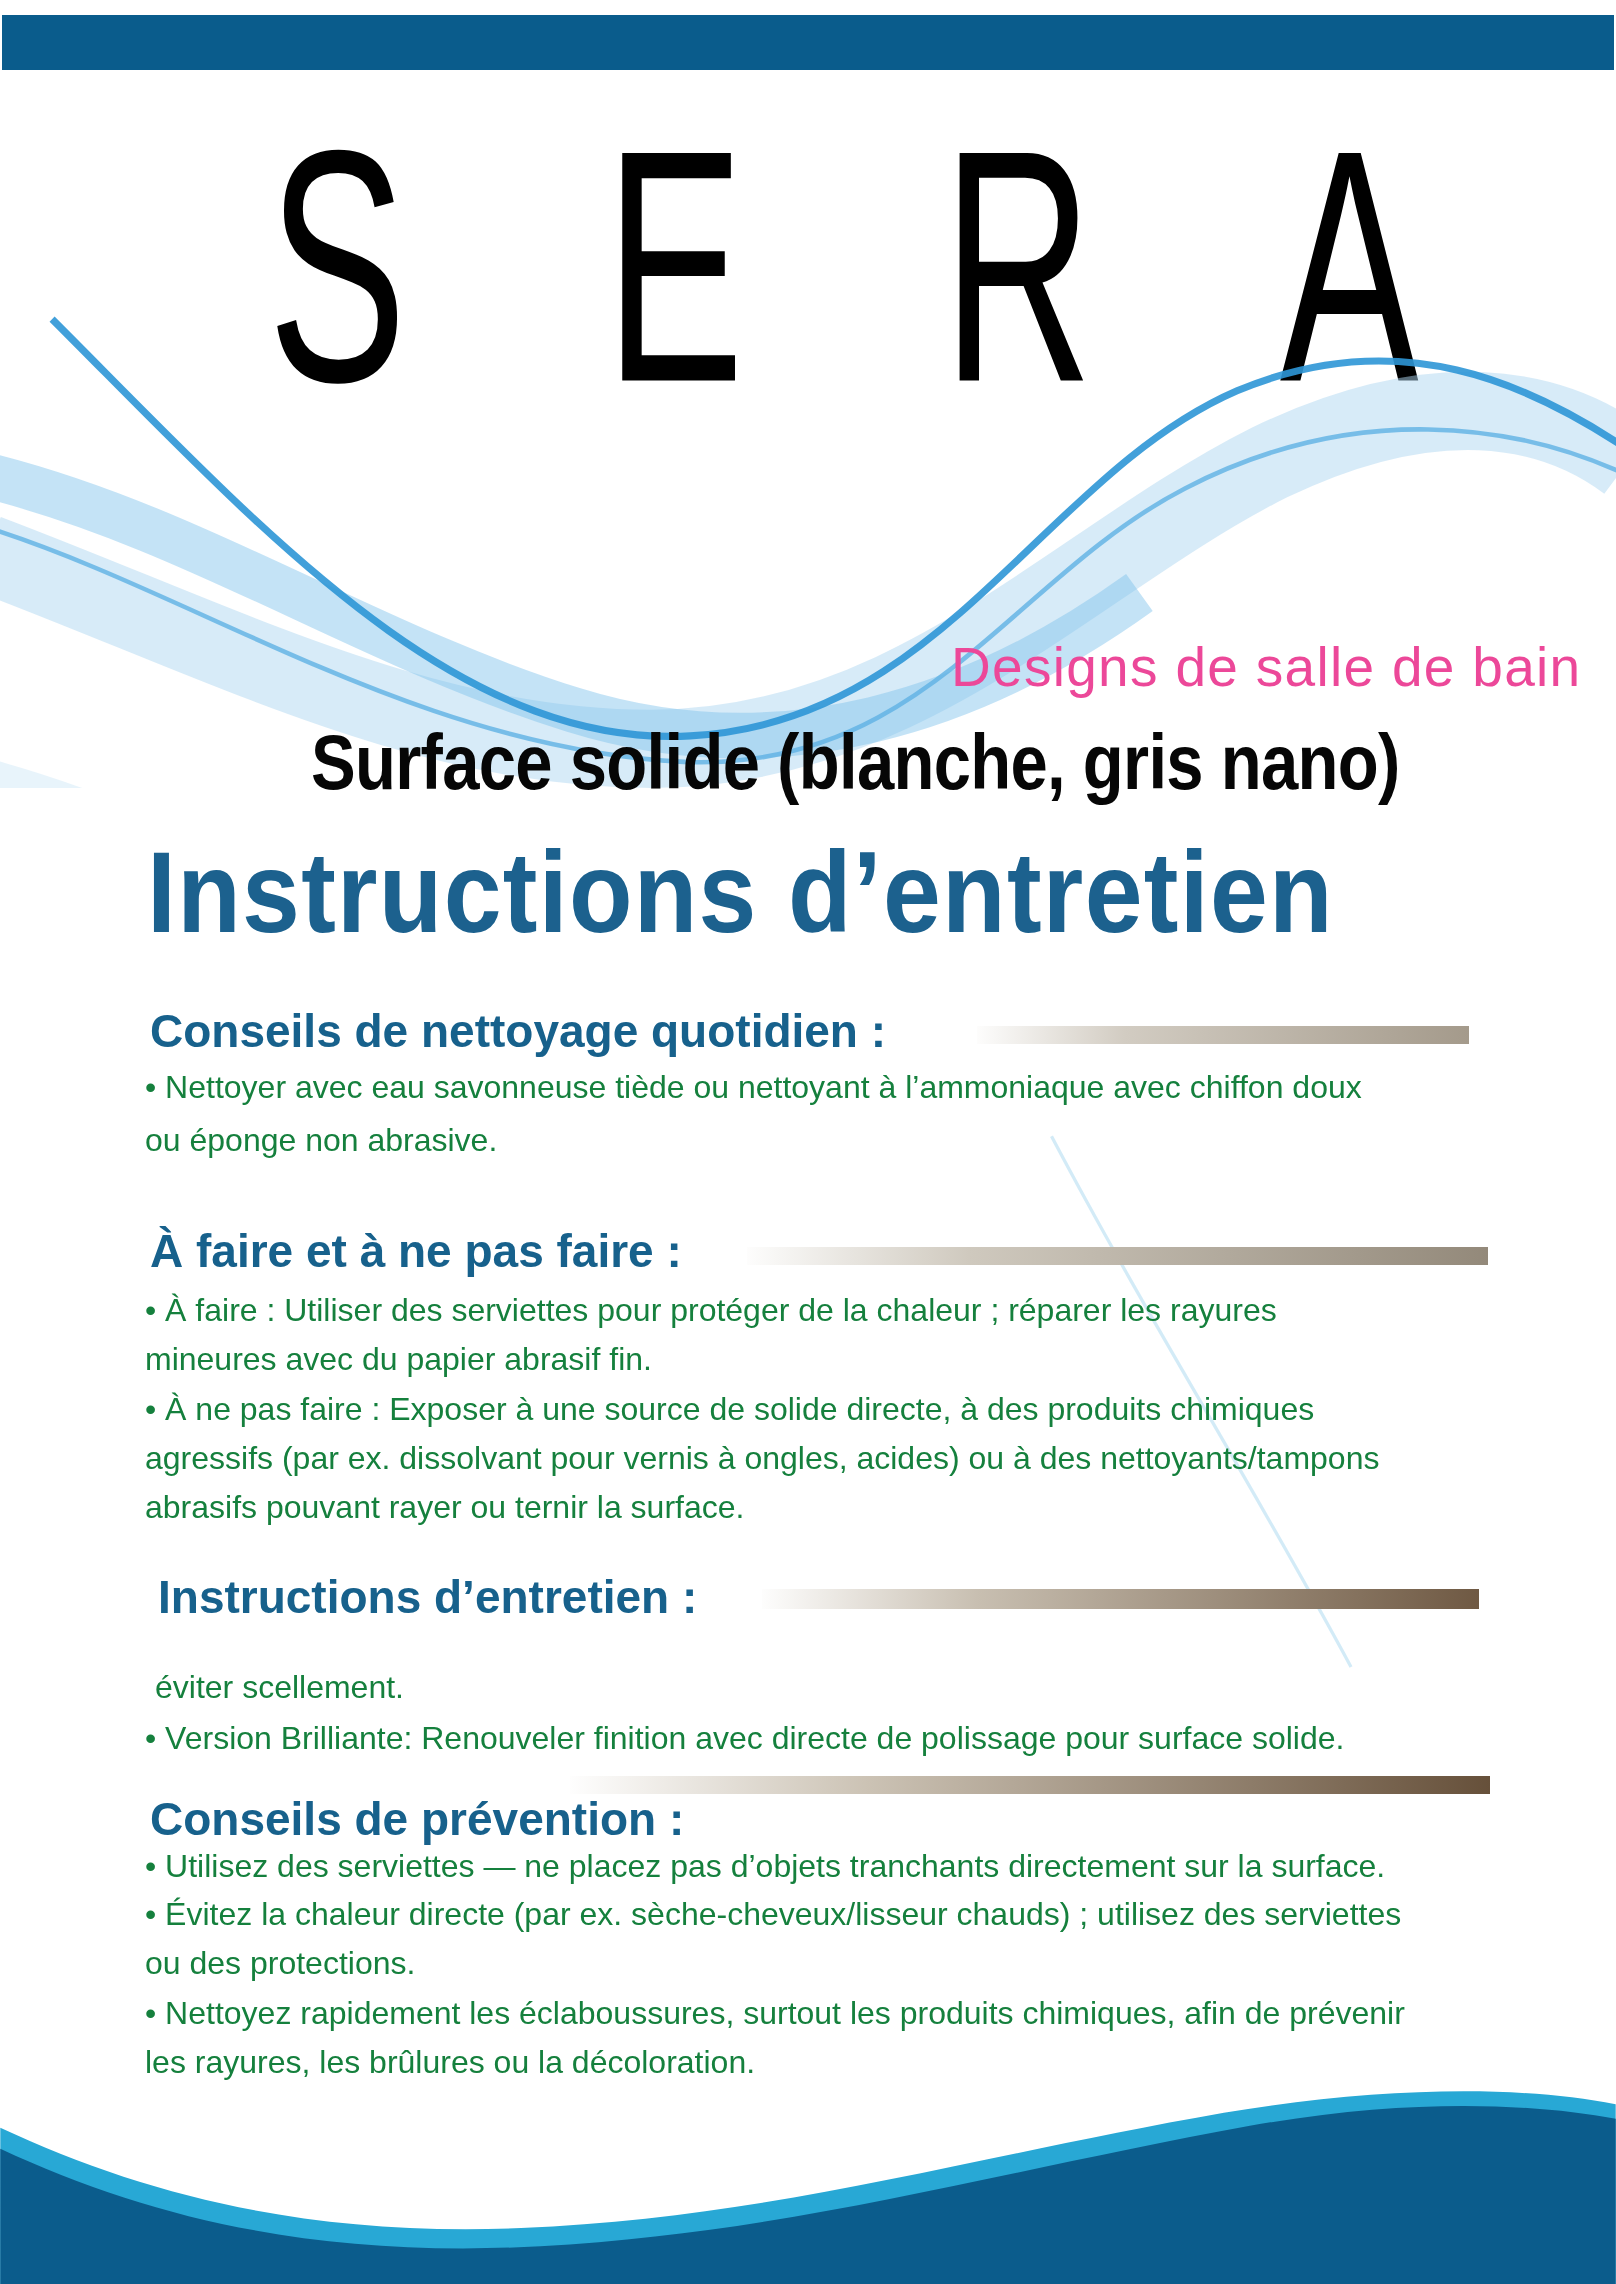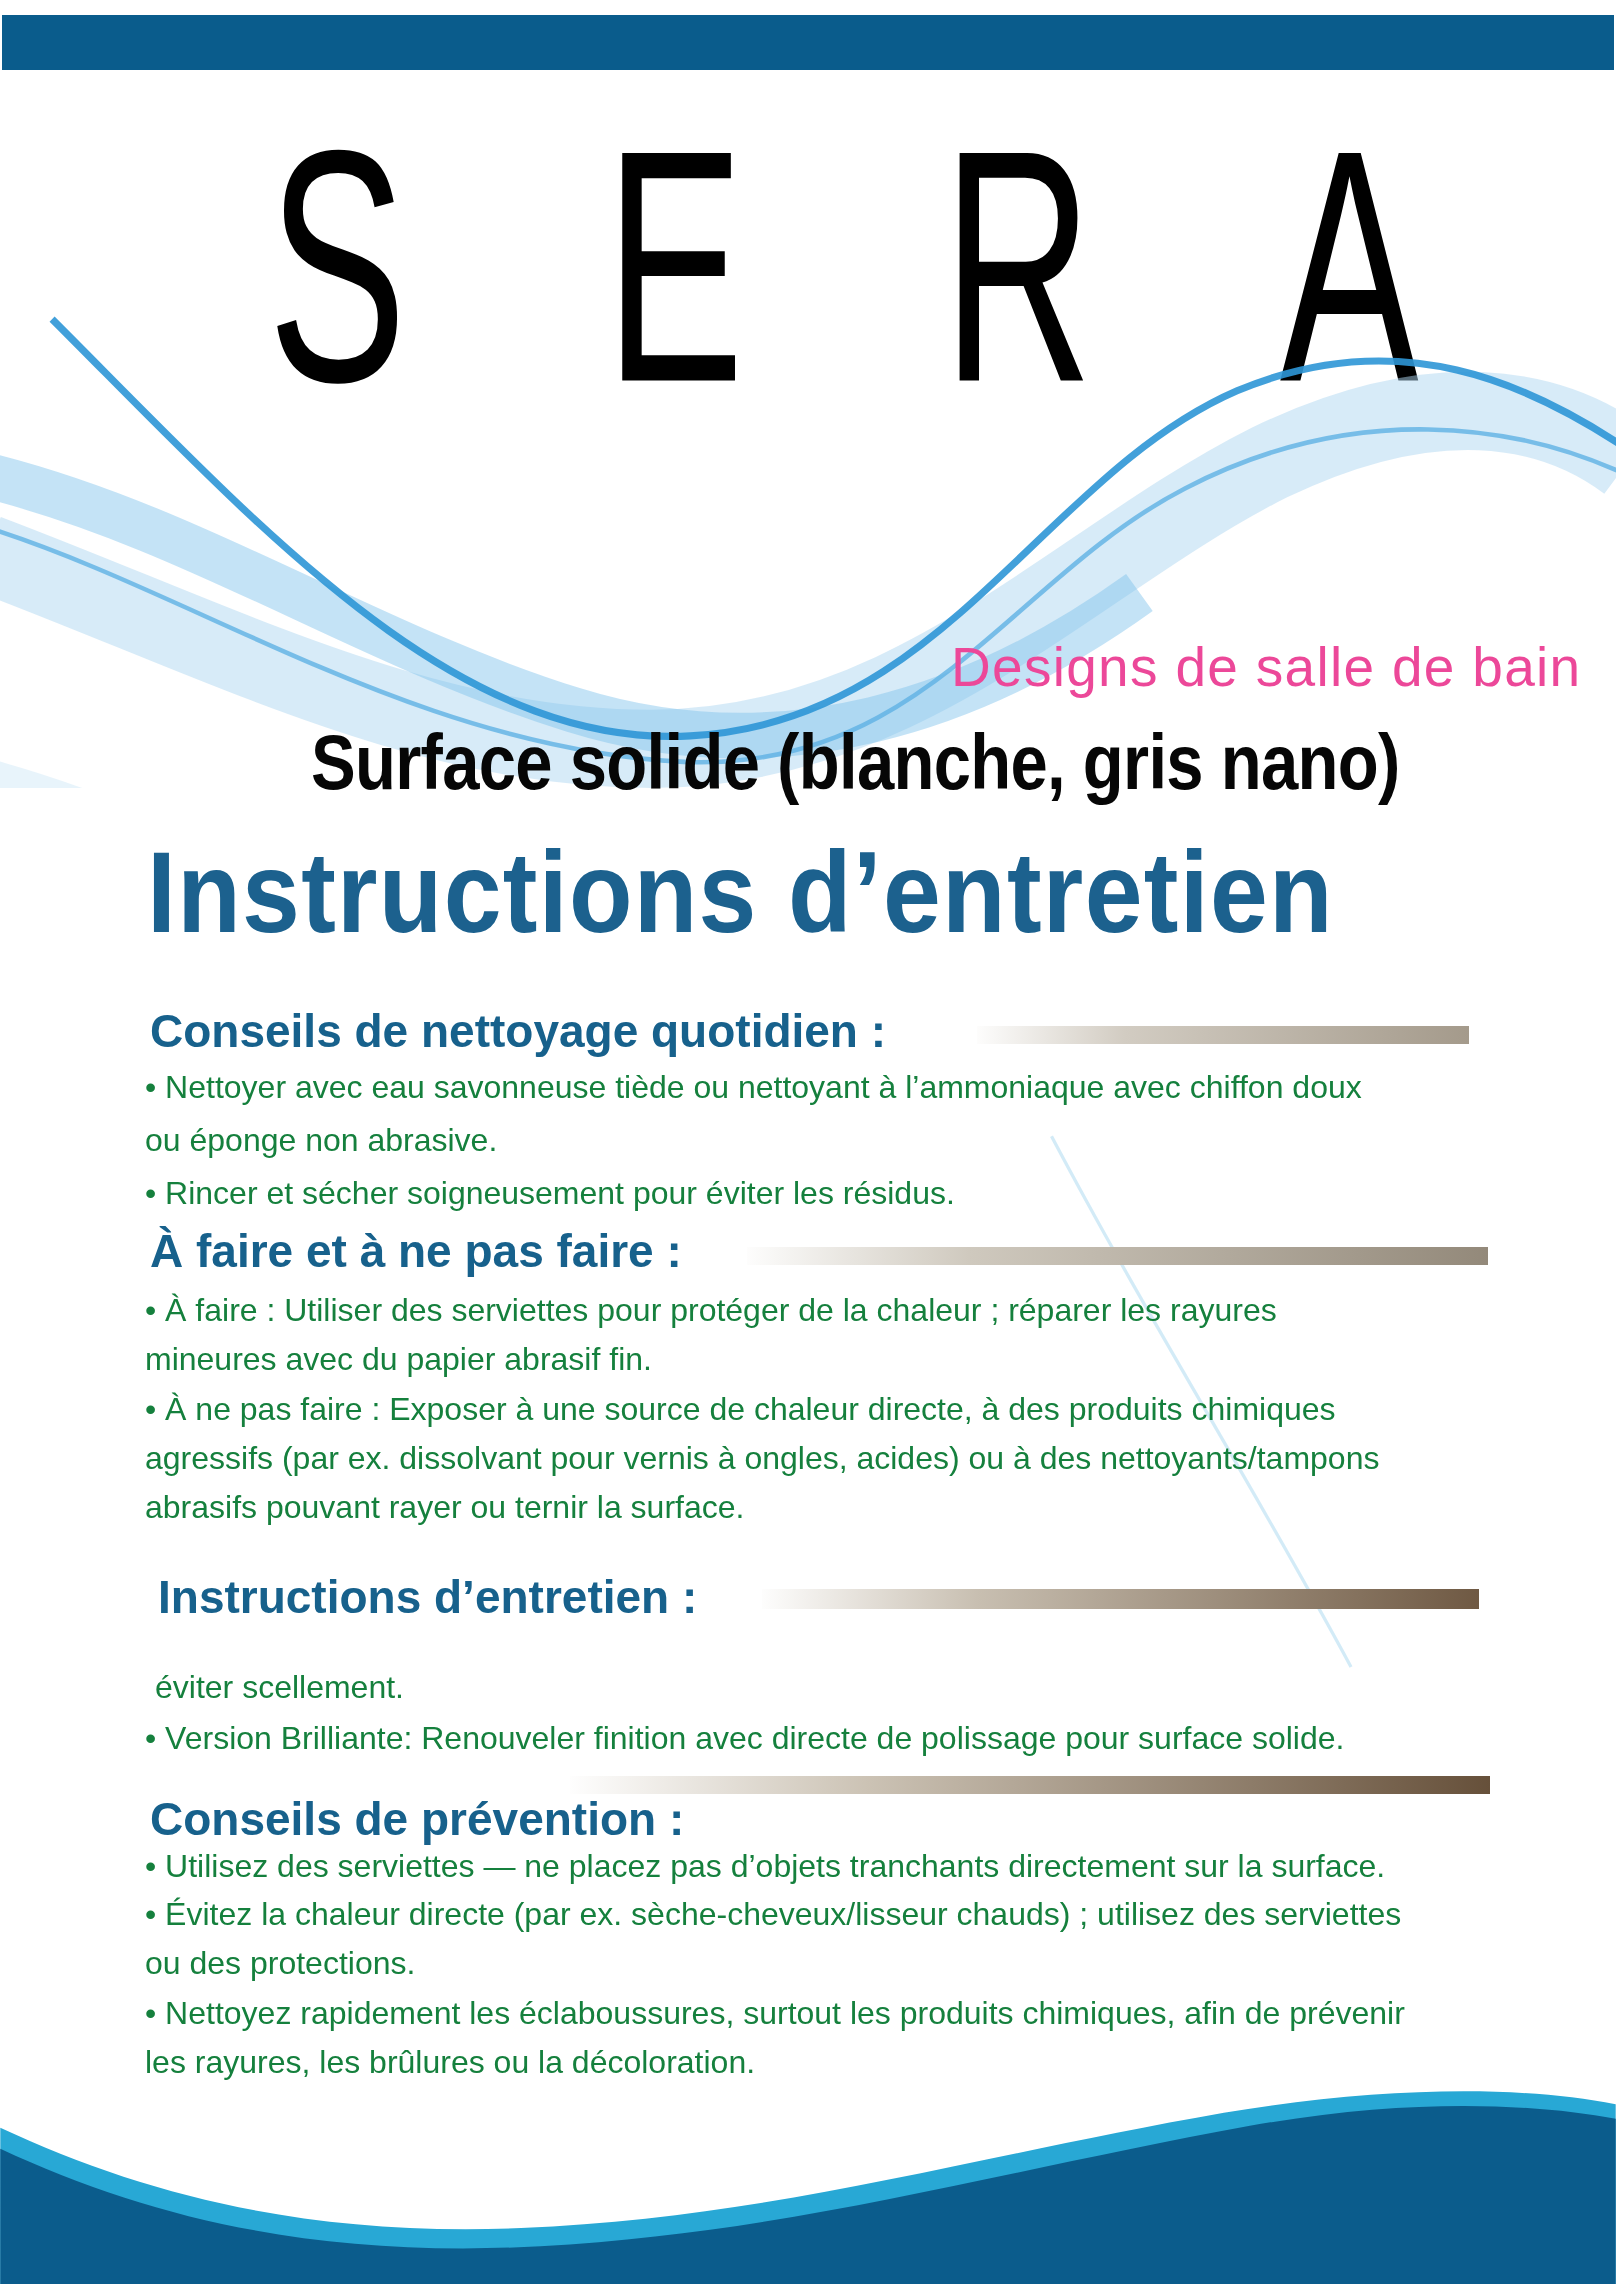--- a/index.html
+++ b/index.html
@@ -74,27 +74,26 @@
   <div class="tagline">Designs de salle de bain</div>
 
   <div class="subtitle">Surface solide (blanche, gris nano)</div>
 
   <div class="main-title">Instructions d’entretien</div>
 
   <div class="sec-heading" style="top:1004px">Conseils de nettoyage quotidien :</div>
   <div class="gbar b1"></div>
   <div class="bline" style="top:1069px">• Nettoyer avec eau savonneuse tiède ou nettoyant à l’ammoniaque avec chiffon doux</div>
   <div class="bline" style="top:1122px">ou éponge non abrasive.</div>
-  <div class="bline" style="top:1175px">• Rincer et sécher soigneusement pour éviter les résidus.</div>
 
   <div class="sec-heading" style="top:1224px">À faire et à ne pas faire :</div>
   <div class="gbar b2"></div>
   <div class="bline" style="top:1341px">mineures avec du papier abrasif fin.</div>
   <div class="bline" style="top:1292px">• À faire : Utiliser des serviettes pour protéger de la chaleur ; réparer les rayures</div>
-  <div class="bline" style="top:1391px">• À ne pas faire : Exposer à une source de chaleur directe, à des produits chimiques</div>
+  <div class="bline" style="top:1391px">• À ne pas faire : Exposer à une source de solide directe, à des produits chimiques</div>
   <div class="bline" style="top:1440px">agressifs (par ex. dissolvant pour vernis à ongles, acides) ou à des nettoyants/tampons</div>
   <div class="bline" style="top:1489px">abrasifs pouvant rayer ou ternir la surface.</div>
 
   <div class="sec-heading" style="top:1570px;left:158px">Instructions d’entretien :</div>
   <div class="gbar b3"></div>
   <div class="bline" style="top:1669px;left:155px">éviter scellement.</div>
   <div class="bline" style="top:1720px">• Version Brilliante: Renouveler finition avec directe de polissage pour surface solide.</div>
 
   <div class="gbar b4"></div>
   <div class="sec-heading" style="top:1792px">Conseils de prévention :</div>

